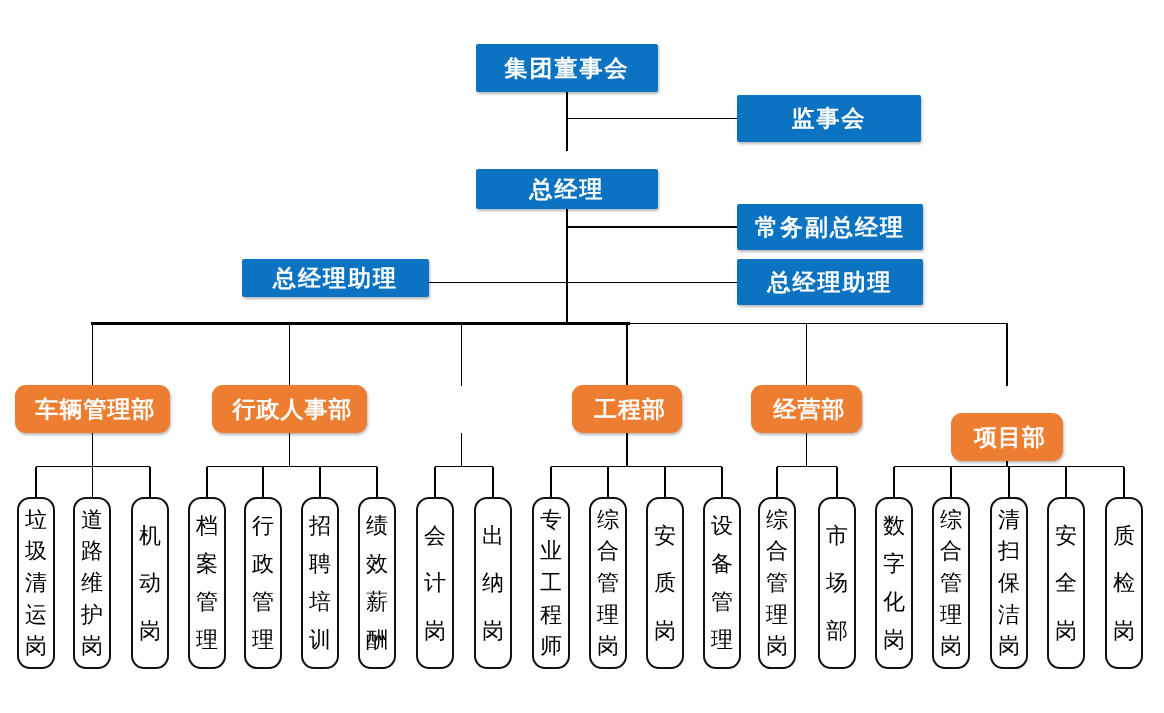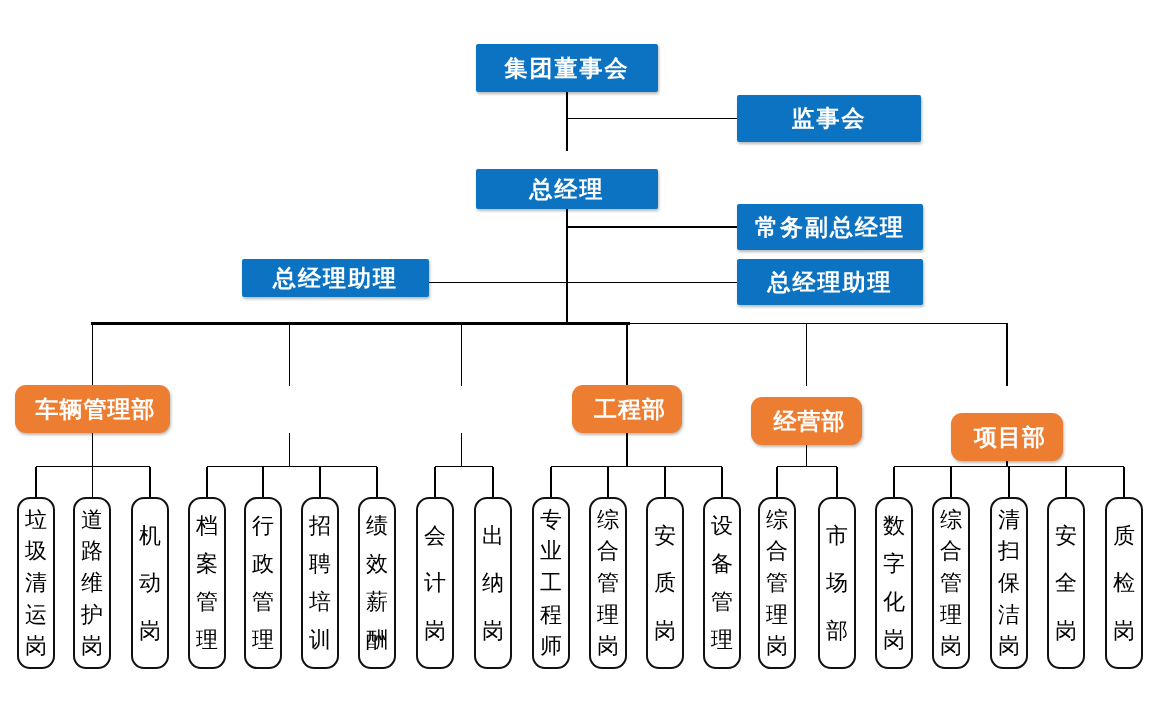--- a/index.html
+++ b/index.html
@@ -133,22 +133,23 @@
   </svg>
 
   <div class="node exec" style="left:476px; top:44px; width:182px; height:48px;">集团董事会</div>
   <div class="node exec" style="left:737px; top:95px; width:184px; height:47px;font-family:Liberation Serif, serif;">监事会</div>
   <div class="node exec" style="left:476px; top:169px; width:182px; height:40px;">总经理</div>
   <div class="node exec" style="left:737px; top:204px; width:186px; height:46px;">常务副总经理</div>
   <div class="node exec" style="left:242px; top:259px; width:187px; height:38px;">总经理助理</div>
   <div class="node exec" style="left:737px; top:259px; width:186px; height:46px;">总经理助理</div>
 
   <div class="node dept" style="left:15px; top:385px; width:155px; height:48px;">车辆管理部</div>
+  <div class="node dept" style="left:212px; top:385px; width:155px; height:48px;">行政人事部</div>
   <div class="node dept" style="left:572px; top:385px; width:110px; height:48px;">工程部</div>
-  <div class="node dept" style="left:751px; top:385px; width:111px; height:48px;margin-top:12px;">经营部</div>
+  <div class="node dept" style="left:751px; top:385px; width:111px; height:48px;">经营部</div>
   <div class="node dept" style="left:951px; top:385px; width:112px; height:48px;margin-top:28px;">项目部</div>
 
   <div class="node pos" style="left:17px;">
       <span>垃</span>
       <span>圾</span>
       <span>清</span>
       <span>运</span>
       <span>岗</span>
     </div>
   <div class="node pos" style="left:73px;">

